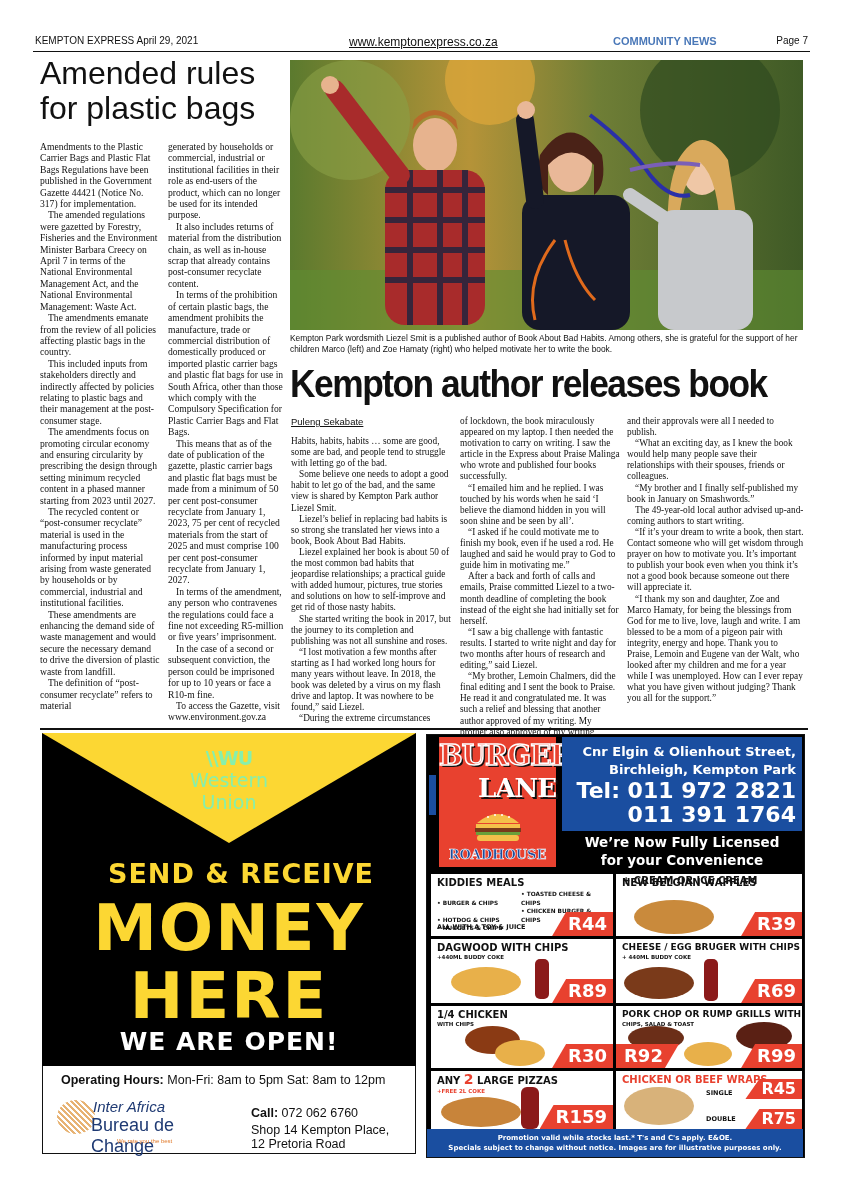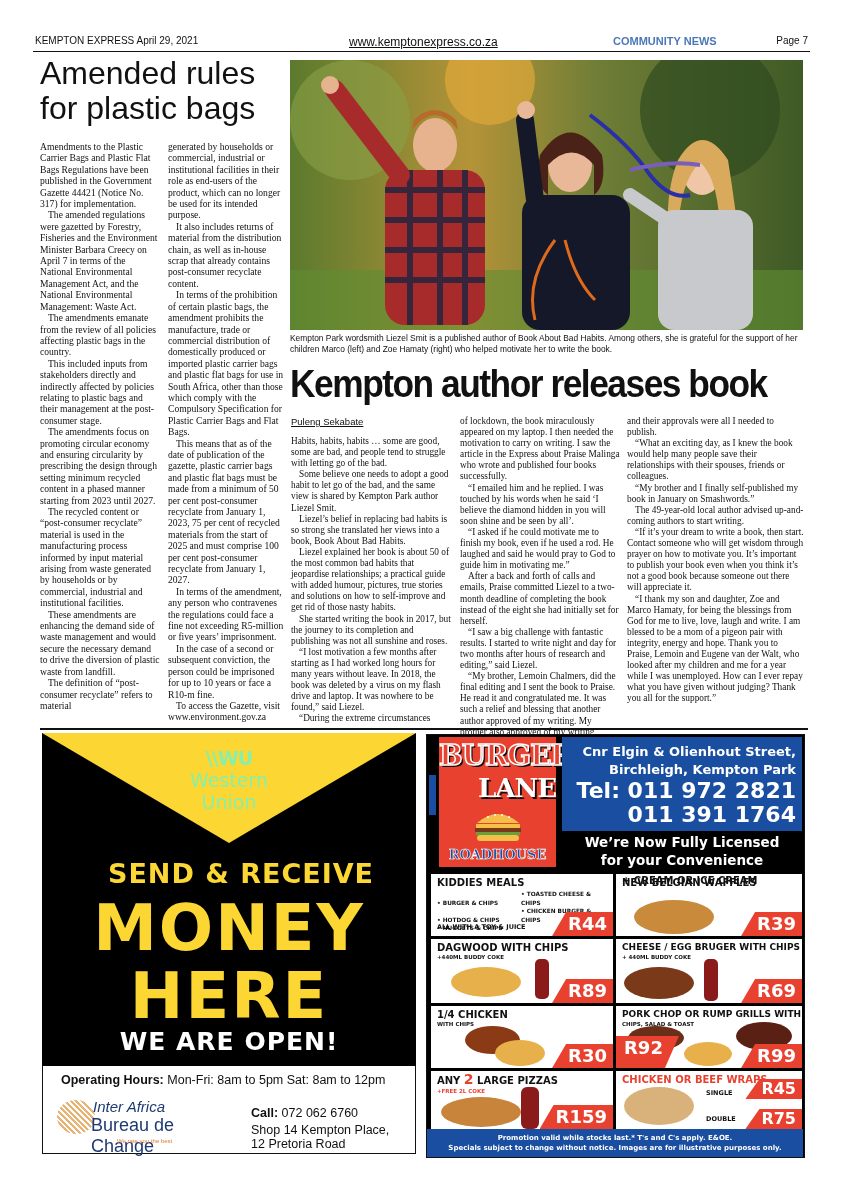--- a/index.html
+++ b/index.html
@@ -279,21 +279,21 @@
     <div class="food" style="left:34px; top:20px; width:55px; height:28px; background:#8a3a14;"></div>
     <div class="food" style="left:64px; top:34px; width:50px; height:26px; background:#e8b04a;"></div>
     <div class="m-price">R30</div>
   </div>
   <div class="menu" style="left:189px; top:271px; width:186px; height:62px;">
     <div class="m-title" style="font-size:9px">PORK CHOP OR RUMP GRILLS WITH</div>
     <div class="m-sub">CHIPS, SALAD &amp; TOAST</div>
     <div class="food" style="left:12px; top:20px; width:56px; height:24px; background:#6b2e18;"></div>
     <div class="food" style="left:120px; top:16px; width:56px; height:28px; background:#5a2014;"></div>
     <div class="food" style="left:68px; top:36px; width:48px; height:24px; background:#e8b04a;"></div>
-    <div class="m-price" style="left:0; right:auto; padding:0 16px 8px 8px; clip-path:polygon(0 0, 100% 0, calc(100% - 14px) 100%, 0 100%);">R92</div>
+    <div class="m-price" style="left:0; right:auto; padding:0 16px 0 8px; clip-path:polygon(0 0, 100% 0, calc(100% - 14px) 100%, 0 100%);">R92</div>
     <div class="m-price">R99</div>
   </div>
 
   <div class="menu" style="left:4px; top:336px; width:182px; height:58px;">
     <div class="m-title"><span>ANY </span><span style="color:#e8412f; font-size:14px">2</span><span> LARGE PIZZAS</span></div>
     <div class="m-sub" style="top:17px; color:#e8412f">+FREE 2L COKE</div>
     <div class="food" style="left:10px; top:26px; width:80px; height:30px; background:#c8843a;"></div>
     <div class="food" style="left:90px; top:16px; width:18px; height:42px; border-radius:6px; background:#8b1a1a;"></div>
     <div class="m-price">R159</div>
   </div>

